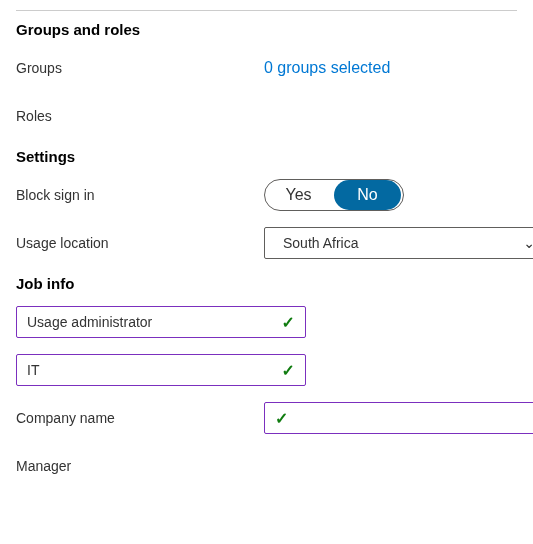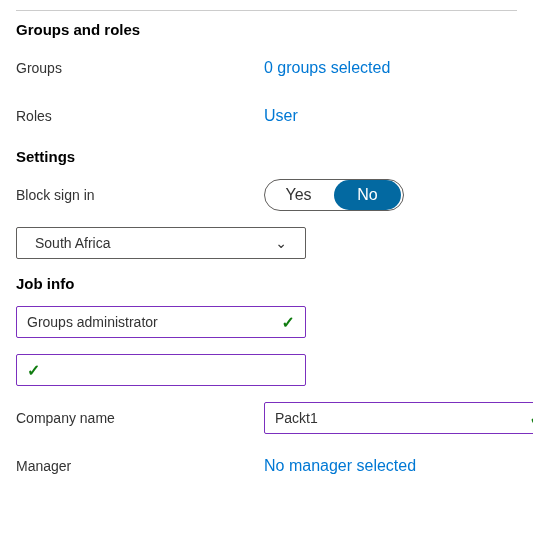--- a/index.html
+++ b/index.html
@@ -126,73 +126,68 @@
 
 <div class="row">
   <div class="row-label">Groups</div>
   <div class="row-value">
     <a class="link-blue">0 groups selected</a>
   </div>
 </div>
 
 <div class="row">
   <div class="row-label">Roles</div>
-  <div class="row-value">
-    <a class="link-blue">User</a>
-  </div>
 </div>
 
 <div class="section-title">Settings</div>
 
 <div class="row">
   <div class="row-label">Block sign in</div>
   <div class="row-value">
     <div class="toggle-container">
       <button class="toggle-btn">Yes</button>
       <button class="toggle-btn active">No</button>
     </div>
   </div>
 </div>
 
 <div class="row">
+  <div class="row-label">Usage location</div>
   <div class="row-value">
     <div class="dropdown-select">
       <span>South Africa</span>
       <span class="chevron-icon">⌄</span>
     </div>
   </div>
 </div>
 
 <div class="section-title">Job info</div>
 
 <div class="row">
   <div class="row-value">
     <div class="input-with-check">
-      <span class="val">Groups administrator</span>
+      <span class="val">Usage administrator</span>
       <span class="check-icon">✓</span>
     </div>
   </div>
 </div>
 
 <div class="row">
   <div class="row-value">
     <div class="input-with-check">
+      <span class="val">IT</span>
       <span class="check-icon">✓</span>
     </div>
   </div>
 </div>
 
 <div class="row">
   <div class="row-label">Company name</div>
   <div class="row-value">
     <div class="input-with-check">
-      <span class="val">Packt1</span>
       <span class="check-icon">✓</span>
     </div>
   </div>
 </div>
 
 <div class="row">
   <div class="row-label">Manager</div>
-  <div class="row-value">
-    <a class="link-blue">No manager selected</a>
-  </div>
 </div>
 
 </body></html>

